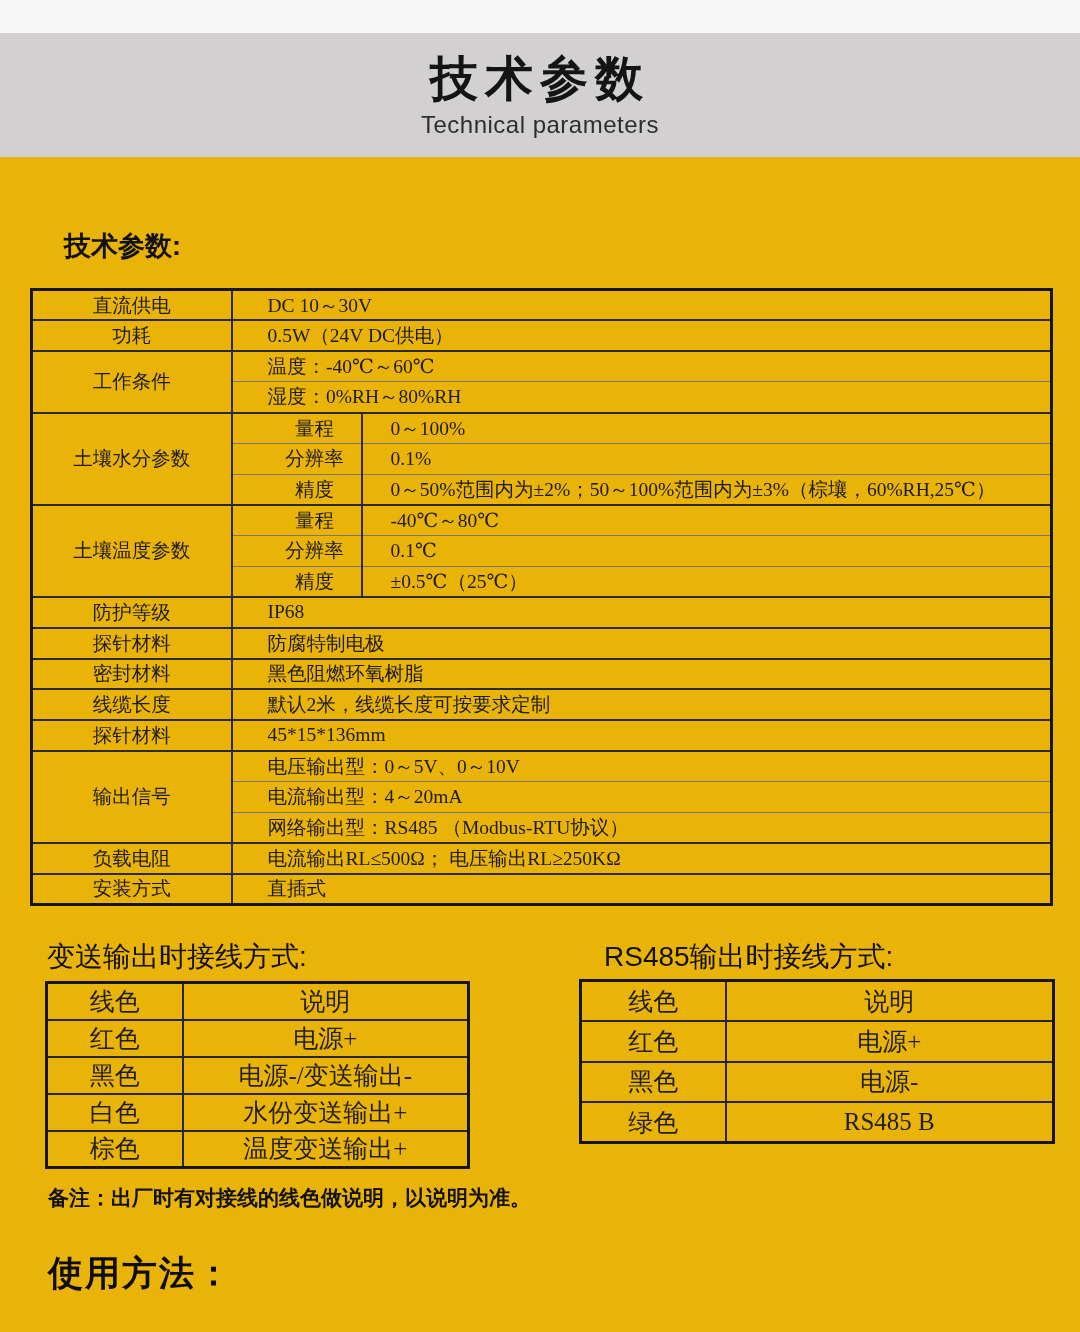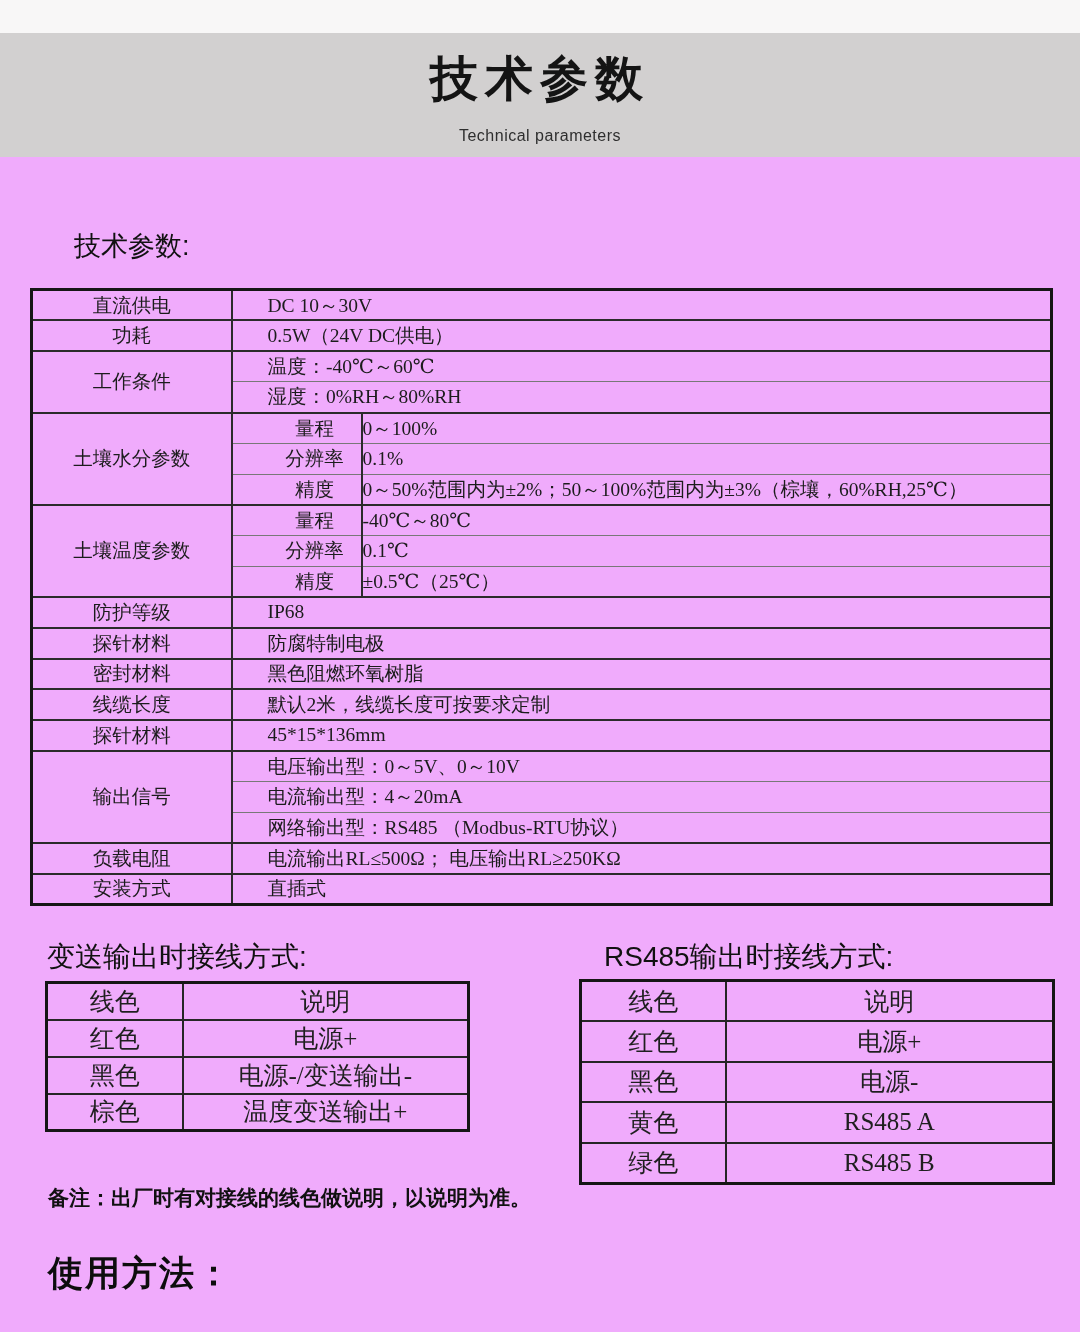--- a/index.html
+++ b/index.html
@@ -1,47 +1,47 @@
 <!DOCTYPE html>
 <html><head>
 <meta charset="utf-8">
 <style>
   html,body{margin:0;padding:0;}
   body{background:#cfcfcf;}
   .page{
     position:relative;
     width:1080px;height:1332px;
     margin:0 auto;
-    background:#f0abfc;
+    background:#eab308;
     overflow:hidden;
     font-family:"Liberation Sans","DejaVu Sans",sans-serif;
     color:#1d1d1d;
   }
   .top-strip{
     position:absolute;left:0;top:0;width:1080px;height:33px;
     background:#f8f7f7;
   }
   .banner{
     position:absolute;left:0;top:33px;width:1080px;height:124px;
     background:#d2d0d0;
     text-align:center;
   }
   .banner-title{
     margin:0;padding-top:14px;
     font-size:48px;font-weight:bold;letter-spacing:7px;
     color:#141414;
   }
   .banner-subtitle{
-    margin-top:16px;
-    font-size:16px;font-weight:400;letter-spacing:0.5px;
+    margin-top:0;
+    font-size:24px;font-weight:400;letter-spacing:0.5px;
     color:#2e2e2e;
   }
   .sec-heading{
     position:absolute;left:64px;top:228px;
-    font-size:27px;font-weight:normal;color:#111;margin-left:10px;
+    font-size:27px;font-weight:bold;color:#111;
   }
   
   table{border-collapse:collapse;table-layout:fixed;}
   .spec{
     position:absolute;left:30px;top:288px;
     width:1020px;
     border:3px solid #161616;
     font-family:"Liberation Serif","DejaVu Serif",serif;
     font-size:19.5px;
   }
@@ -50,21 +50,21 @@
     border-left:2px solid #2b2b2b;
     border-top:2px solid #2b2b2b;
     padding:0;
     color:#1c1c1c;
     overflow:hidden;white-space:nowrap;
   }
   .spec tr.thin td{border-top:1px solid #787878;margin-top:24px;}
   .spec td.lbl{text-align:center;}
   .spec td.sub{text-align:center;padding-left:36px;}
   .spec td.val{padding-left:35px;text-align:left;}
-  .spec td.val2{text-align:left;}
+  .spec td.val2{padding-left:28px;text-align:left;}
   
   .wire-title{
     position:absolute;
     font-size:28px;font-weight:normal;color:#111;
   }
   .wt-left{left:47px;top:938px;}
   .wt-right{left:604px;top:938px;}
   .wire{
     position:absolute;
     border:3px solid #161616;
@@ -208,20 +208,24 @@
       </tr>
       <tr>
         <td>红色</td>
         <td>电源+</td>
       </tr>
       <tr>
         <td>黑色</td>
         <td>电源-/变送输出-</td>
       </tr>
       <tr>
+        <td>白色</td>
+        <td>水份变送输出+</td>
+      </tr>
+      <tr>
         <td>棕色</td>
         <td>温度变送输出+</td>
       </tr>
     </tbody>
   </table>
 
   <table class="wire wire-right">
     <colgroup>
         <col style="width:145px">
         <col style="width:328px">
@@ -233,24 +237,20 @@
       </tr>
       <tr>
         <td>红色</td>
         <td>电源+</td>
       </tr>
       <tr>
         <td>黑色</td>
         <td>电源-</td>
       </tr>
       <tr>
-        <td>黄色</td>
-        <td>RS485 A</td>
-      </tr>
-      <tr>
         <td>绿色</td>
         <td>RS485 B</td>
       </tr>
     </tbody>
   </table>
 
   <div class="note">备注：出厂时有对接线的线色做说明，以说明为准。</div>
 
   <div class="usage-heading">使用方法：</div>
 

